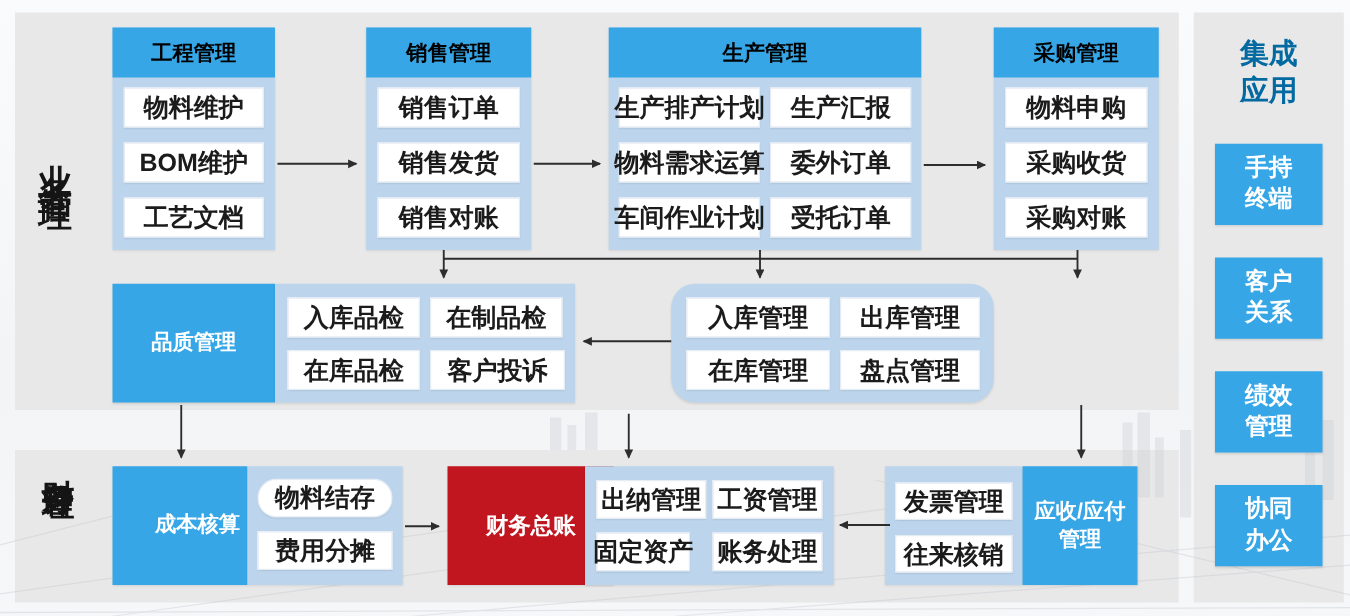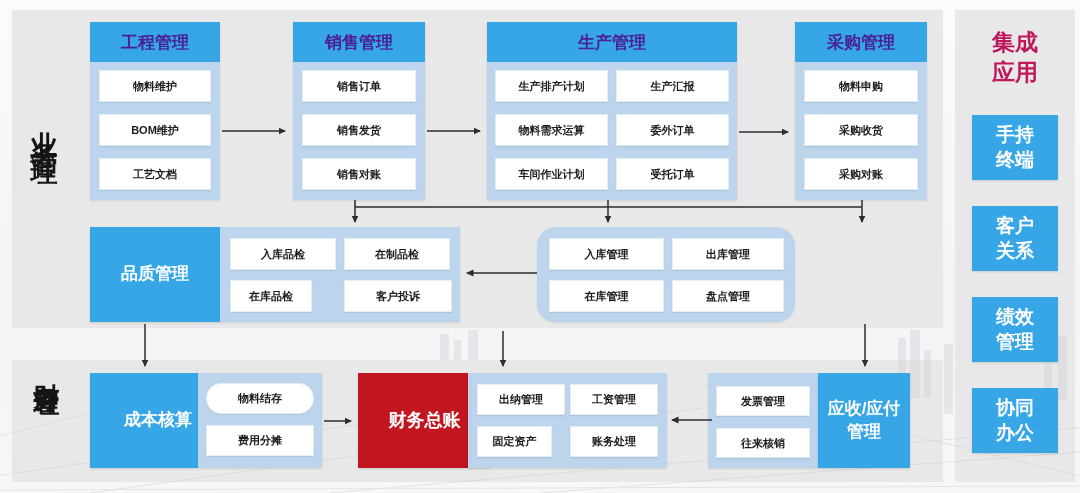--- a/index.html
+++ b/index.html
@@ -38,28 +38,28 @@
   .vlabel.business{left:26px;top:110px;font-size:27px;letter-spacing:9px;}
   .vlabel.finance{left:30px;top:363px;font-size:26px;letter-spacing:2px;}
 
   
   .bluepanel{position:absolute;background:var(--panel);box-shadow:0 1px 2px rgba(0,0,0,0.10);}
 
   
   .col{top:22px;height:178px;}
   .hdr{
     position:absolute;left:0;right:0;top:0;height:40px;
-    background:var(--blue);color:#4c1d95;font-size:17px;font-weight:600;
+    background:var(--blue);color:#000000;font-size:17px;font-weight:600;
     display:flex;align-items:center;justify-content:center;
   }
   .it{
     position:absolute;height:32px;background:#fff;
     border:1px solid #e6ecf4;box-shadow:0 1px 1px rgba(0,0,0,0.07);
     display:flex;align-items:center;justify-content:center;
-    font-size:11px;font-weight:600;color:var(--ink);white-space:nowrap;
+    font-size:20px;font-weight:600;color:var(--ink);white-space:nowrap;
   }
   .col .it{left:9px;right:9px;}
   .r1{top:48px}.r2{top:92px}.r3{top:136px}
   .col-prod .it.ca{left:8px;right:auto;width:113px;}
   .col-prod .it.cb{left:129px;right:auto;width:113px;}
 
   
   .node{
     position:absolute;background:var(--blue);color:#fff;
     display:flex;flex-direction:column;align-items:center;justify-content:center;
@@ -68,21 +68,21 @@
   }
   .node-red{background:var(--red);font-size:18px;font-weight:bold;}
 
   
   .mid{top:227px;height:95px;}
   .bot{top:373px;height:95px;}
 
   
   .int-title{
     position:absolute;left:955px;top:28px;width:120px;
-    text-align:center;font-size:23px;font-weight:bold;color:#be185d;line-height:1.3;
+    text-align:center;font-size:23px;font-weight:bold;color:#0369a1;line-height:1.3;
   }
   .app{
     position:absolute;left:972px;width:86px;height:65px;
     background:var(--blue);color:#fff;font-size:19px;font-weight:600;line-height:1.3;
     display:flex;flex-direction:column;align-items:center;justify-content:center;text-align:center;
     box-shadow:0 1px 2px rgba(0,0,0,0.12);
   }
 
   .arrows{position:absolute;left:0;top:0;z-index:10;pointer-events:none;}
 </style>
@@ -151,21 +151,21 @@
       <div class="hdr">采购管理</div>
       <div class="it r1">物料申购</div>
       <div class="it r2">采购收货</div>
       <div class="it r3">采购对账</div>
     </div>
 
     <div class="node mid" style="left:90px;width:130px;">品质管理</div>
     <div class="bluepanel mid" style="left:220px;width:240px;">
       <div class="it" style="left:10px;top:11px;width:106px;">入库品检</div>
       <div class="it" style="left:124px;top:11px;width:106px;">在制品检</div>
-      <div class="it" style="left:10px;top:53px;width:82px;">在库品检</div>
+      <div class="it" style="left:10px;top:53px;width:106px;">在库品检</div>
       <div class="it" style="left:124px;top:53px;width:108px;">客户投诉</div>
     </div>
 
     <div class="bluepanel mid" style="left:537px;width:258px;border-radius:19px;">
       <div class="it" style="left:12px;top:11px;width:115px;">入库管理</div>
       <div class="it" style="left:135px;top:11px;width:112px;">出库管理</div>
       <div class="it" style="left:12px;top:53px;width:115px;">在库管理</div>
       <div class="it" style="left:135px;top:53px;width:112px;">盘点管理</div>
     </div>
 

